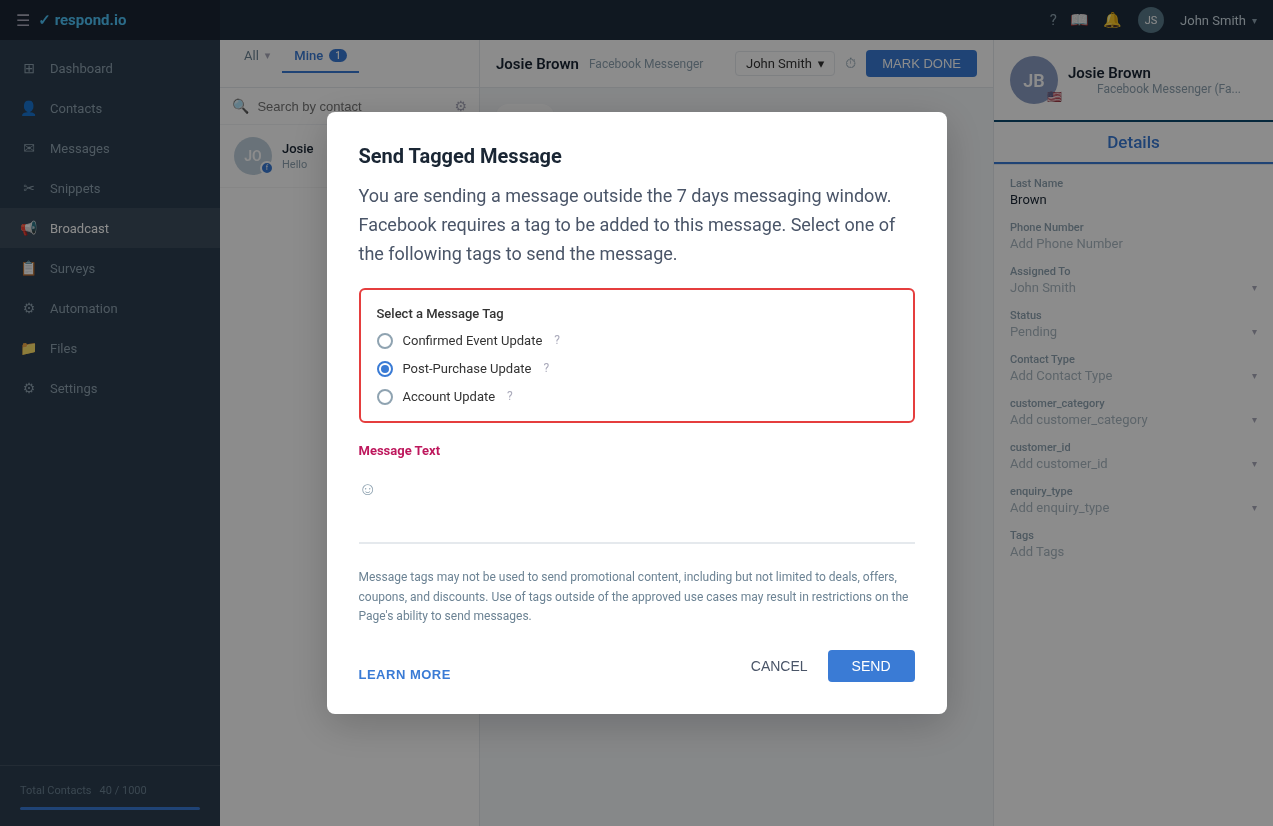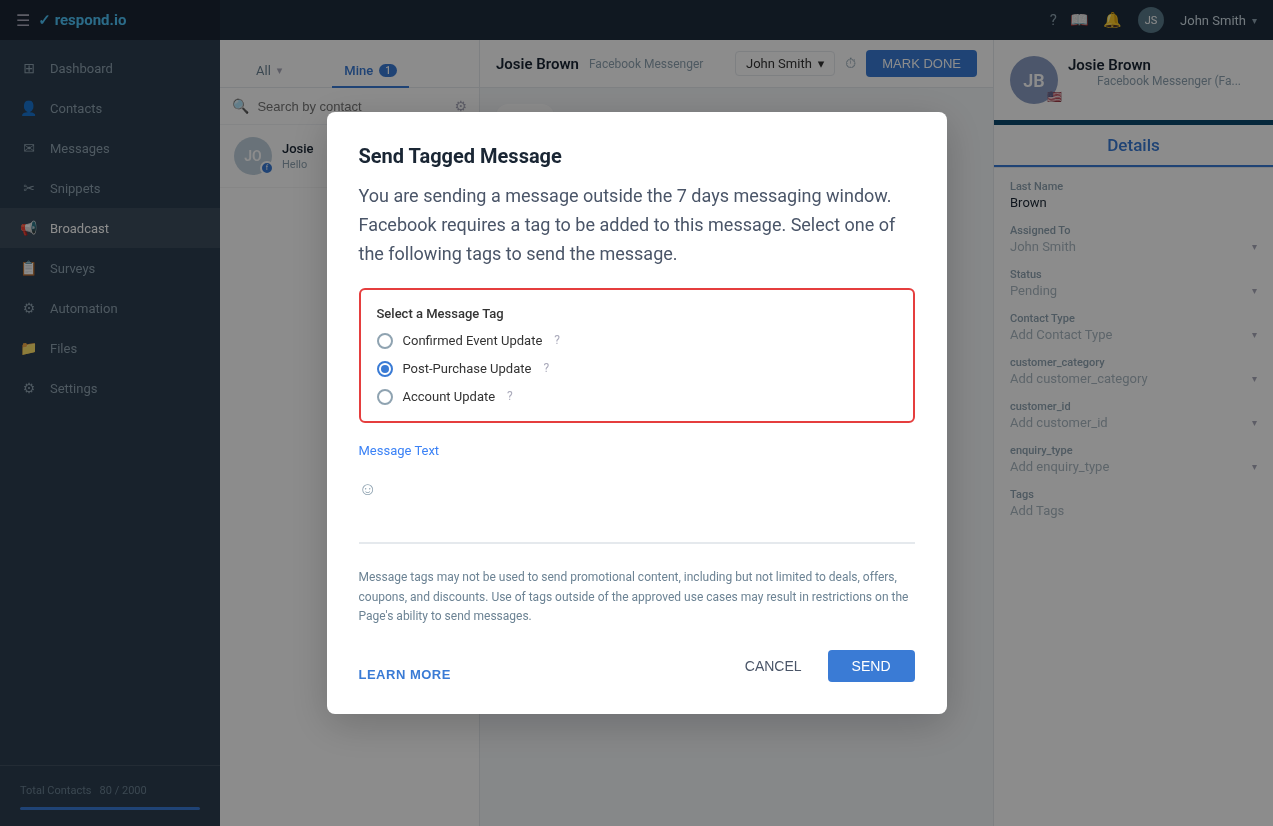--- a/index.html
+++ b/index.html
@@ -76,24 +76,23 @@
       width: 260px;
       background: #fff;
       border-right: 1px solid #e5e9ed;
       display: flex;
       flex-direction: column;
       flex-shrink: 0;
     }
     .conv-tabs {
       display: flex;
       border-bottom: 1px solid #e5e9ed;
-      padding: 0 24px;
+      padding: 0 12px;
       height: 48px;
-      align-items: flex-end;
-      gap: 38px;
+      align-items: flex-start;
     }
     .conv-tab {
       padding: 8px 12px;
       font-size: 13px;
       color: #6c8394;
       cursor: pointer;
       border-bottom: 2px solid transparent;
       margin-bottom: -1px;
       display: flex;
       align-items: center;
@@ -170,21 +169,21 @@
     
     .right-panel {
       width: 280px;
       background: #fff;
       border-left: 1px solid #e5e9ed;
       display: flex;
       flex-direction: column;
       overflow-y: auto;
       flex-shrink: 0;
     }
-    .rp-header { padding: 16px; display: flex; gap: 10px; border-bottom: 5px solid #0c4a6e; }
+    .rp-header { padding: 16px; display: flex; align-items: center; gap: 10px; border-bottom: 2px solid #0c4a6e; }
     .rp-avatar { width: 48px; height: 48px; border-radius: 50%; background: #8b9dc3; display: flex; align-items: center; justify-content: center; color: #fff; font-size: 18px; font-weight: 600; position: relative; }
     .rp-avatar-flag { position: absolute; bottom: 0; right: -4px; font-size: 12px; }
     .rp-name { font-size: 15px; font-weight: 600; color: #1a2634; }
     .rp-channel { font-size: 12px; color: #8fa3b1; margin-left: 29px; }
     .rp-tabs { display: flex; border-bottom: 1px solid #e5e9ed; }
     .rp-tab { flex: 1; text-align: center; padding: 10px; font-size: 17px; color: #6c8394; cursor: pointer; border-bottom: 2px solid transparent; }
     .rp-tab.active { color: #3a7bd5; border-bottom-color: #3a7bd5; font-weight: 500; }
     .rp-fields { padding: 12px 16px; }
     .rp-field { margin-bottom: 14px; }
     .rp-field-label { font-size: 11px; color: #8fa3b1; font-weight: 500; text-transform: none; margin-bottom: 2px; }
@@ -228,31 +227,31 @@
     .radio-btn {
       width: 16px; height: 16px; border-radius: 50%;
       border: 2px solid #8fa3b1;
       display: flex; align-items: center; justify-content: center;
       flex-shrink: 0;
     }
     .radio-btn.selected { border-color: #3a7bd5; }
     .radio-dot { width: 8px; height: 8px; border-radius: 50%; background: #3a7bd5; }
     .radio-help { color: #aab; font-size: 12px; margin-left: 2px; }
     .msg-text-section { margin-bottom: 20px; }
-    .msg-text-label { font-size: 13px; font-weight: 400; color: #3b82f6; margin-bottom: 20px; }
+    .msg-text-label { font-size: 13px; font-weight: 700; color: #be185d; margin-bottom: 20px; }
     .msg-text-area {
       width: 100%; border: none; border-bottom: 2px solid #e5e9ed;
       outline: none; padding: 4px 0; font-size: 13px; color: #333;
       resize: none; min-height: 36px;
     }
     .msg-emoji { color: #8fa3b1; font-size: 18px; cursor: pointer; margin-bottom: 4px; display: block; }
     .modal-disclaimer { font-size: 12px; color: #6c8394; line-height: 1.6; margin-bottom: 24px; }
     .modal-footer { display: flex; align-items: flex-end; justify-content: space-between; }
     .learn-more-btn { background: none; border: none; color: #3a7bd5; font-size: 13px; font-weight: 600; cursor: pointer; letter-spacing: 0.5px; }
-    .modal-actions { display: flex; gap: 10px; }
+    .modal-actions { display: flex; gap: 4px; }
     .cancel-btn { background: none; border: none; color: #4a5568; font-size: 14px; cursor: pointer; padding: 8px 16px; }
     .send-btn { background: #3a7bd5; color: #fff; border: none; border-radius: 4px; padding: 8px 24px; font-size: 14px; font-weight: 500; cursor: pointer; }
   </style>
 </head>
 <body>
 
 <div class="sidebar">
   <div class="sidebar-header">
     <span class="hamburger-icon">☰</span>
     <span class="logo-text">✓ respond.io</span>
@@ -291,21 +290,21 @@
       <span>Files</span>
     </div>
     <div class="sidebar-item">
       <span class="nav-icon">⚙</span>
       <span>Settings</span>
     </div>
   </nav>
   <div class="sidebar-footer">
     <div class="sidebar-total">
       <span>Total Contacts</span> &nbsp;
-      <span>80 / 2000</span>
+      <span>40 / 1000</span>
     </div>
     <div class="sidebar-progress"></div>
   </div>
 </div>
 
 <div class="main">
 
   <div class="topbar">
     <div class="topbar-icons">
       <span class="topbar-icon">?</span>
@@ -387,20 +386,24 @@
       </div>
       <div class="rp-tabs">
         <div class="rp-tab active">Details</div>
       </div>
       <div class="rp-fields">
         <div class="rp-field">
           <div class="rp-field-label">Last Name</div>
           <div class="rp-field-value">Brown</div>
         </div>
         <div class="rp-field">
+          <div class="rp-field-label">Phone Number</div>
+          <div class="rp-field-add">Add Phone Number</div>
+        </div>
+        <div class="rp-field">
           <div class="rp-field-label">Assigned To</div>
           <div class="rp-field-select">
             <span>John Smith</span>
             <span class="chevron">▾</span>
           </div>
         </div>
         <div class="rp-field">
           <div class="rp-field-label">Status</div>
           <div class="rp-field-select">
             <span>Pending</span>

